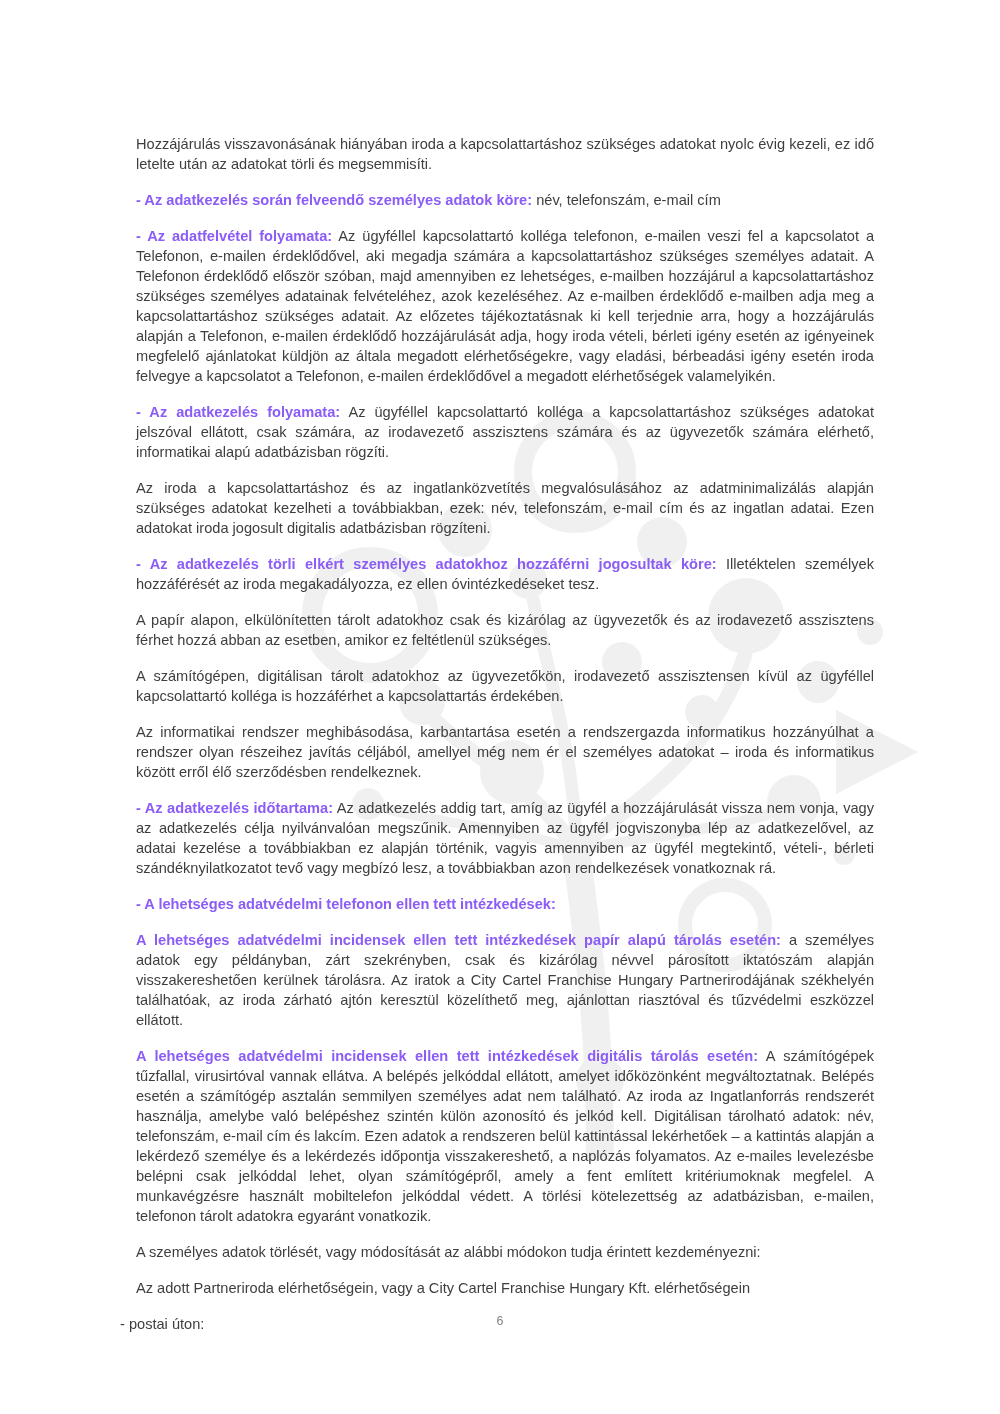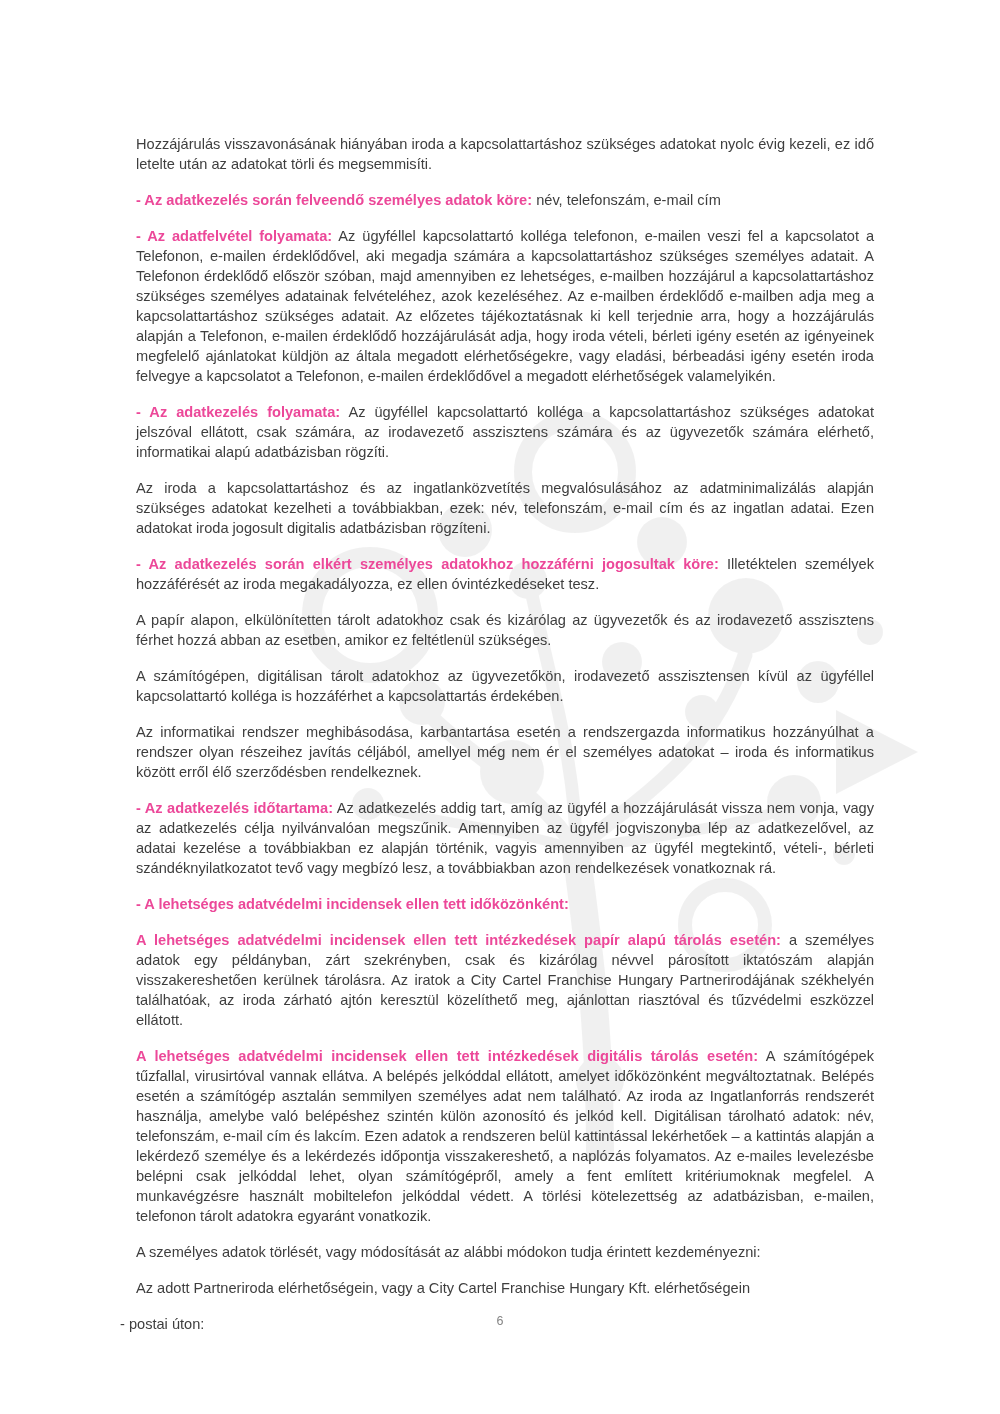--- a/index.html
+++ b/index.html
@@ -27,21 +27,21 @@
     width: 770px;
     color: #3e3e3e;
     font-size: 14.6px;
     line-height: 20px;
   }
   .content p {
     margin: 16px;
     text-align: justify;
   }
   .content b {
-    color: #ec4899;
+    color: #8b5cf6;
     font-weight: bold;
   }
   .contact {
     display: flex;
     line-height: 21px;
     flex-direction: column;
   }
   .contact-label { width: 148px; flex: 0 0 148px; }
   .contact-value { flex: 1; }
   .heading {
@@ -100,26 +100,26 @@
 
     <polygon points="566,330 648,372 566,414" stroke="none"></polygon>
   </svg>
 
   <div class="content">
       <p><span>Hozzájárulás visszavonásának hiányában iroda a kapcsolattartáshoz szükséges adatokat nyolc évig kezeli, ez idő letelte után az adatokat törli és megsemmisíti.</span></p>
       <p><b>- Az adatkezelés során felveendő személyes adatok köre:</b><span> név, telefonszám, e-mail cím</span></p>
       <p><b>- Az adatfelvétel folyamata:</b><span> Az ügyféllel kapcsolattartó kolléga telefonon, e-mailen veszi fel a kapcsolatot a Telefonon, e-mailen érdeklődővel, aki megadja számára a kapcsolattartáshoz szükséges személyes adatait. A Telefonon érdeklődő először szóban, majd amennyiben ez lehetséges, e-mailben hozzájárul a kapcsolattartáshoz szükséges személyes adatainak felvételéhez, azok kezeléséhez. Az e-mailben érdeklődő e-mailben adja meg a kapcsolattartáshoz szükséges adatait. Az előzetes tájékoztatásnak ki kell terjednie arra, hogy a hozzájárulás alapján a Telefonon, e-mailen érdeklődő hozzájárulását adja, hogy iroda vételi, bérleti igény esetén az igényeinek megfelelő ajánlatokat küldjön az általa megadott elérhetőségekre, vagy eladási, bérbeadási igény esetén iroda felvegye a kapcsolatot a Telefonon, e-mailen érdeklődővel a megadott elérhetőségek valamelyikén.</span></p>
       <p><b>- Az adatkezelés folyamata:</b><span> Az ügyféllel kapcsolattartó kolléga a kapcsolattartáshoz szükséges adatokat jelszóval ellátott, csak számára, az irodavezető asszisztens számára és az ügyvezetők számára elérhető, informatikai alapú adatbázisban rögzíti.</span></p>
       <p><span>Az iroda a kapcsolattartáshoz és az ingatlanközvetítés megvalósulásához az adatminimalizálás alapján szükséges adatokat kezelheti a továbbiakban, ezek: név, telefonszám, e-mail cím és az ingatlan adatai. Ezen adatokat iroda jogosult digitalis adatbázisban rögzíteni.</span></p>
-      <p><b>- Az adatkezelés során elkért személyes adatokhoz hozzáférni jogosultak köre:</b><span> Illetéktelen személyek hozzáférését az iroda megakadályozza, ez ellen óvintézkedéseket tesz.</span></p>
+      <p><b>- Az adatkezelés törli elkért személyes adatokhoz hozzáférni jogosultak köre:</b><span> Illetéktelen személyek hozzáférését az iroda megakadályozza, ez ellen óvintézkedéseket tesz.</span></p>
       <p><span>A papír alapon, elkülönítetten tárolt adatokhoz csak és kizárólag az ügyvezetők és az irodavezető asszisztens férhet hozzá abban az esetben, amikor ez feltétlenül szükséges.</span></p>
       <p><span>A számítógépen, digitálisan tárolt adatokhoz az ügyvezetőkön, irodavezető asszisztensen kívül az ügyféllel kapcsolattartó kolléga is hozzáférhet a kapcsolattartás érdekében.</span></p>
       <p><span>Az informatikai rendszer meghibásodása, karbantartása esetén a rendszergazda informatikus hozzányúlhat a rendszer olyan részeihez javítás céljából, amellyel még nem ér el személyes adatokat – iroda és informatikus között erről élő szerződésben rendelkeznek.</span></p>
       <p><b>- Az adatkezelés időtartama:</b><span> Az adatkezelés addig tart, amíg az ügyfél a hozzájárulását vissza nem vonja, vagy az adatkezelés célja nyilvánvalóan megszűnik. Amennyiben az ügyfél jogviszonyba lép az adatkezelővel, az adatai kezelése a továbbiakban ez alapján történik, vagyis amennyiben az ügyfél megtekintő, vételi-, bérleti szándéknyilatkozatot tevő vagy megbízó lesz, a továbbiakban azon rendelkezések vonatkoznak rá.</span></p>
-      <p><b>- A lehetséges adatvédelmi incidensek ellen tett időközönként:</b></p>
+      <p><b>- A lehetséges adatvédelmi telefonon ellen tett intézkedések:</b></p>
       <p><b>A lehetséges adatvédelmi incidensek ellen tett intézkedések papír alapú tárolás esetén:</b><span> a személyes adatok egy példányban, zárt szekrényben, csak és kizárólag névvel párosított iktatószám alapján visszakereshetően kerülnek tárolásra. Az iratok a City Cartel Franchise Hungary Partnerirodájának székhelyén találhatóak, az iroda zárható ajtón keresztül közelíthető meg, ajánlottan riasztóval és tűzvédelmi eszközzel ellátott.</span></p>
       <p><b>A lehetséges adatvédelmi incidensek ellen tett intézkedések digitális tárolás esetén:</b><span> A számítógépek tűzfallal, virusirtóval vannak ellátva. A belépés jelkóddal ellátott, amelyet időközönként megváltoztatnak. Belépés esetén a számítógép asztalán semmilyen személyes adat nem található. Az iroda az Ingatlanforrás rendszerét használja, amelybe való belépéshez szintén külön azonosító és jelkód kell. Digitálisan tárolható adatok: név, telefonszám, e-mail cím és lakcím. Ezen adatok a rendszeren belül kattintással lekérhetőek – a kattintás alapján a lekérdező személye és a lekérdezés időpontja visszakereshető, a naplózás folyamatos. Az e-mailes levelezésbe belépni csak jelkóddal lehet, olyan számítógépről, amely a fent említett kritériumoknak megfelel. A munkavégzésre használt mobiltelefon jelkóddal védett. A törlési kötelezettség az adatbázisban, e-mailen, telefonon tárolt adatokra egyaránt vonatkozik.</span></p>
       <p><span>A személyes adatok törlését, vagy módosítását az alábbi módokon tudja érintett kezdeményezni:</span></p>
       <p><span>Az adott Partneriroda elérhetőségein, vagy a City Cartel Franchise Hungary Kft. elérhetőségein</span></p>
       <div class="contact">
         <span class="contact-label">- postai úton:</span>
         <span class="contact-value">1118 Budapest, Hegyalja út 46.</span>
       </div>
       <div class="contact">
         <span class="contact-label">- e-mail útján:</span>

